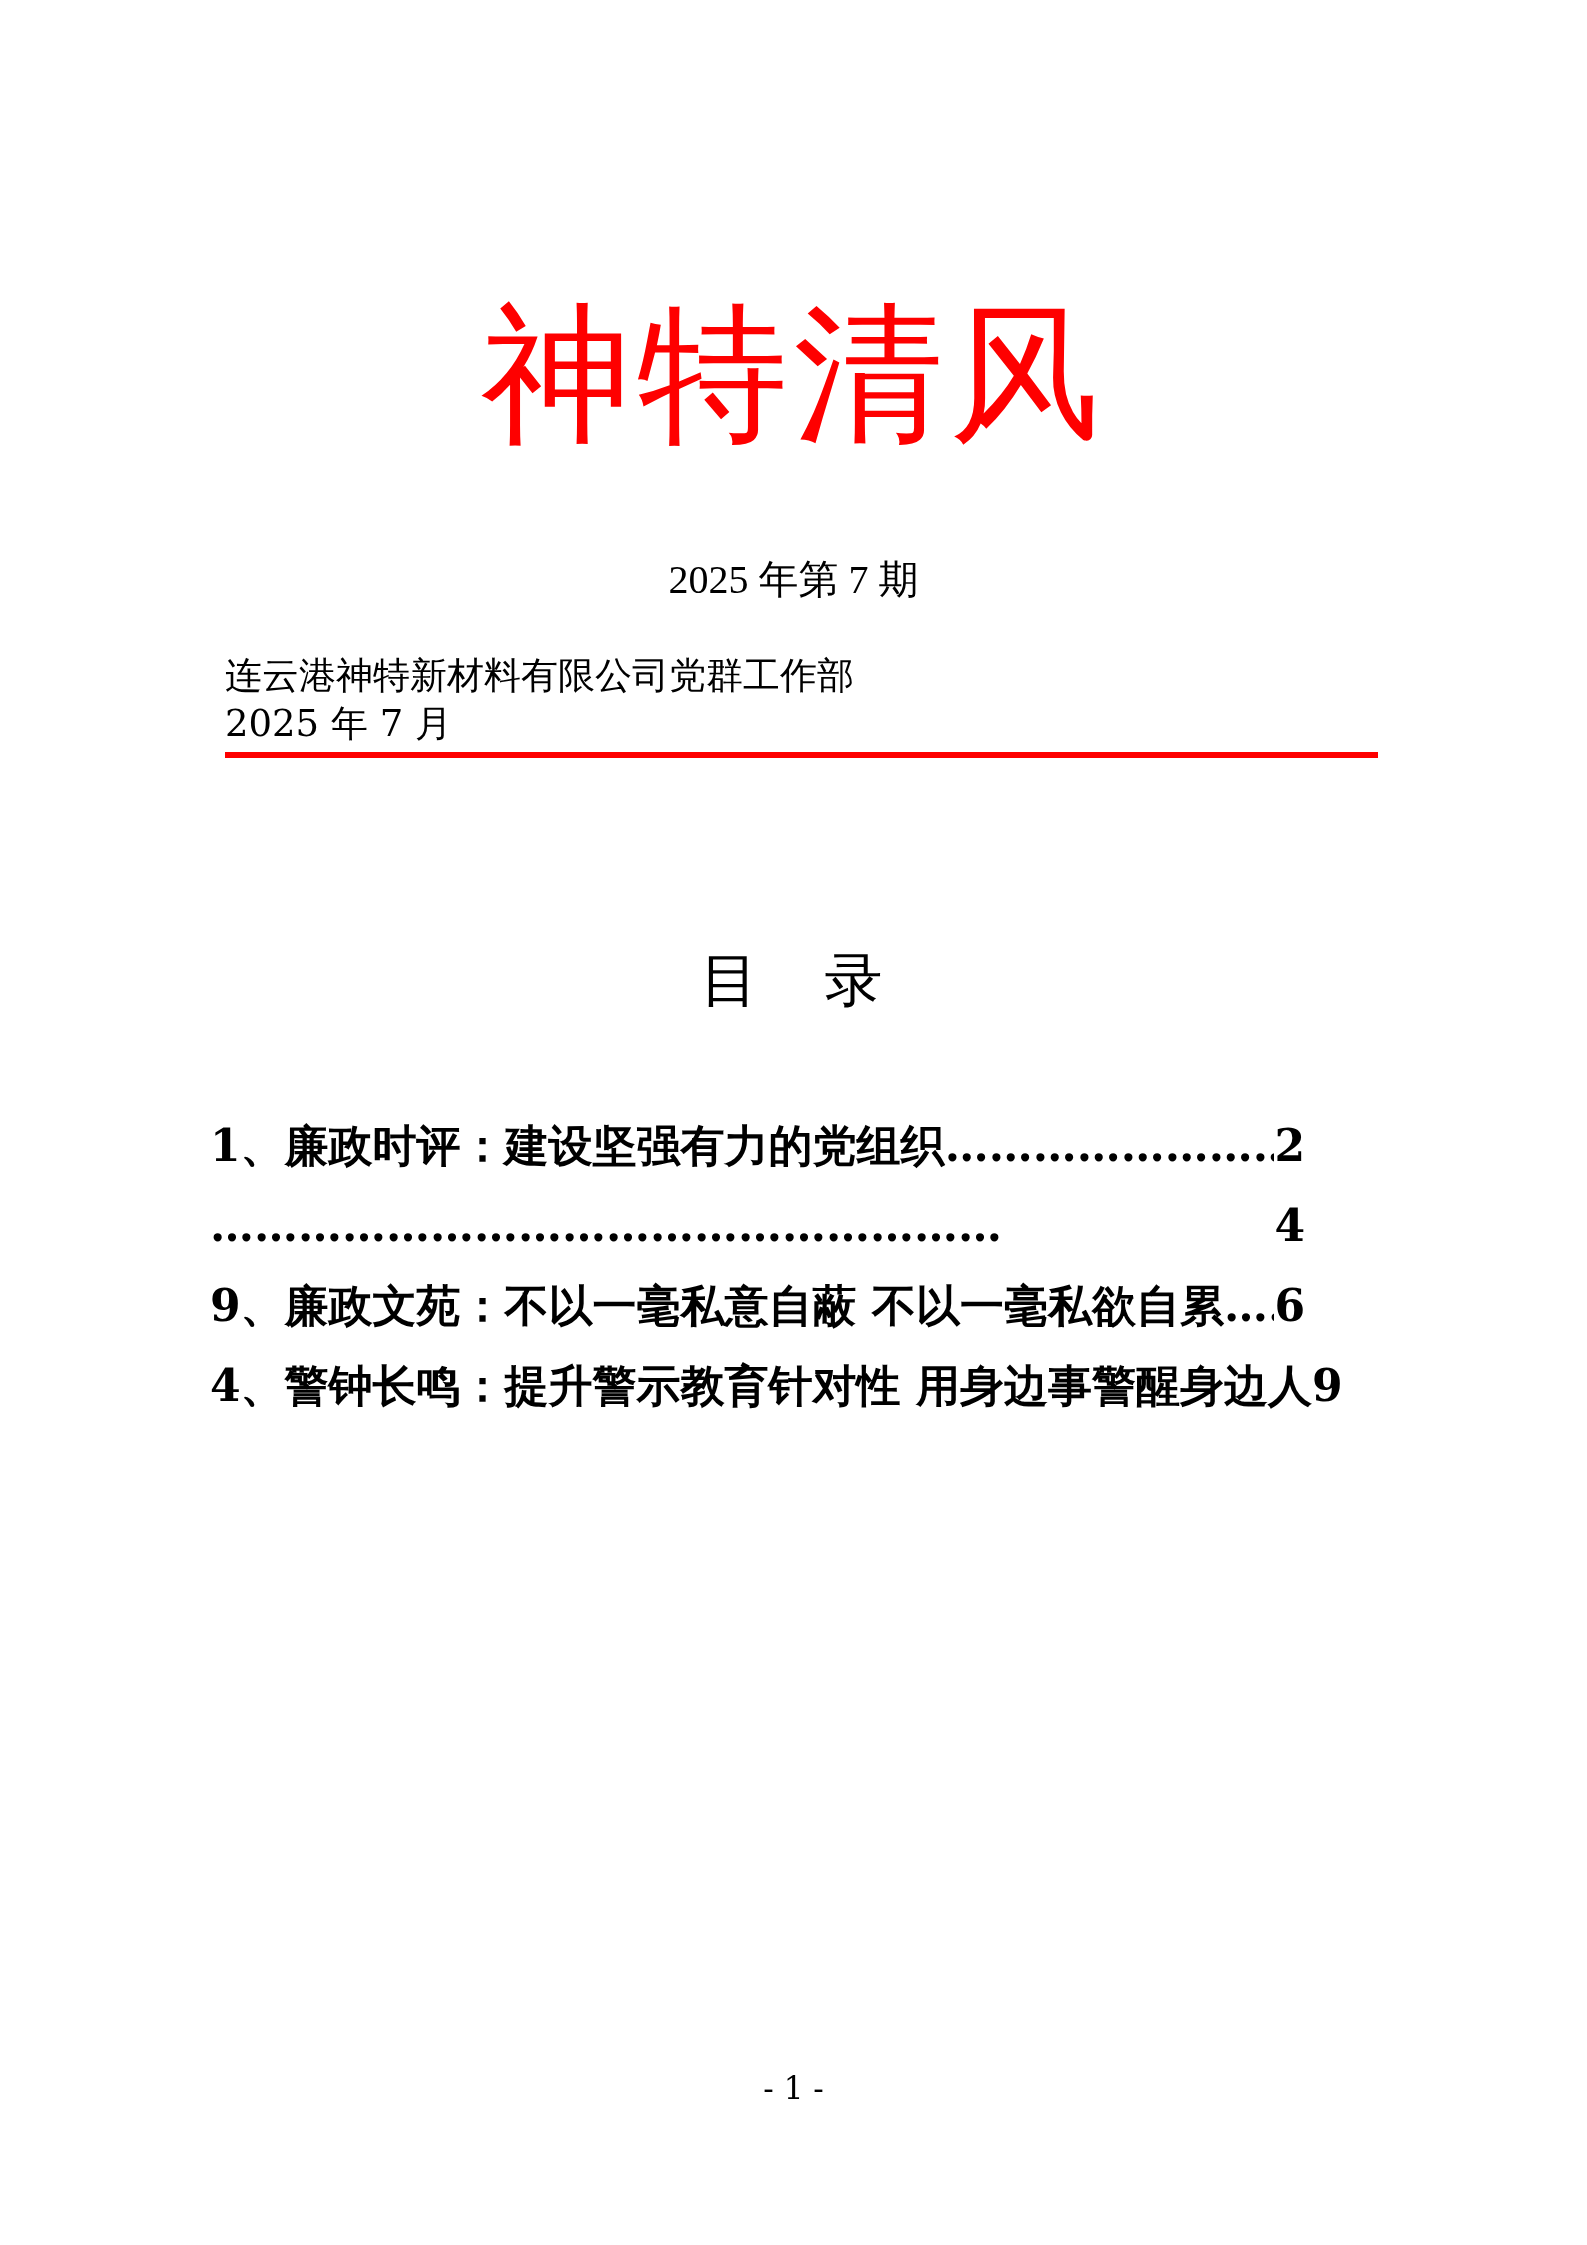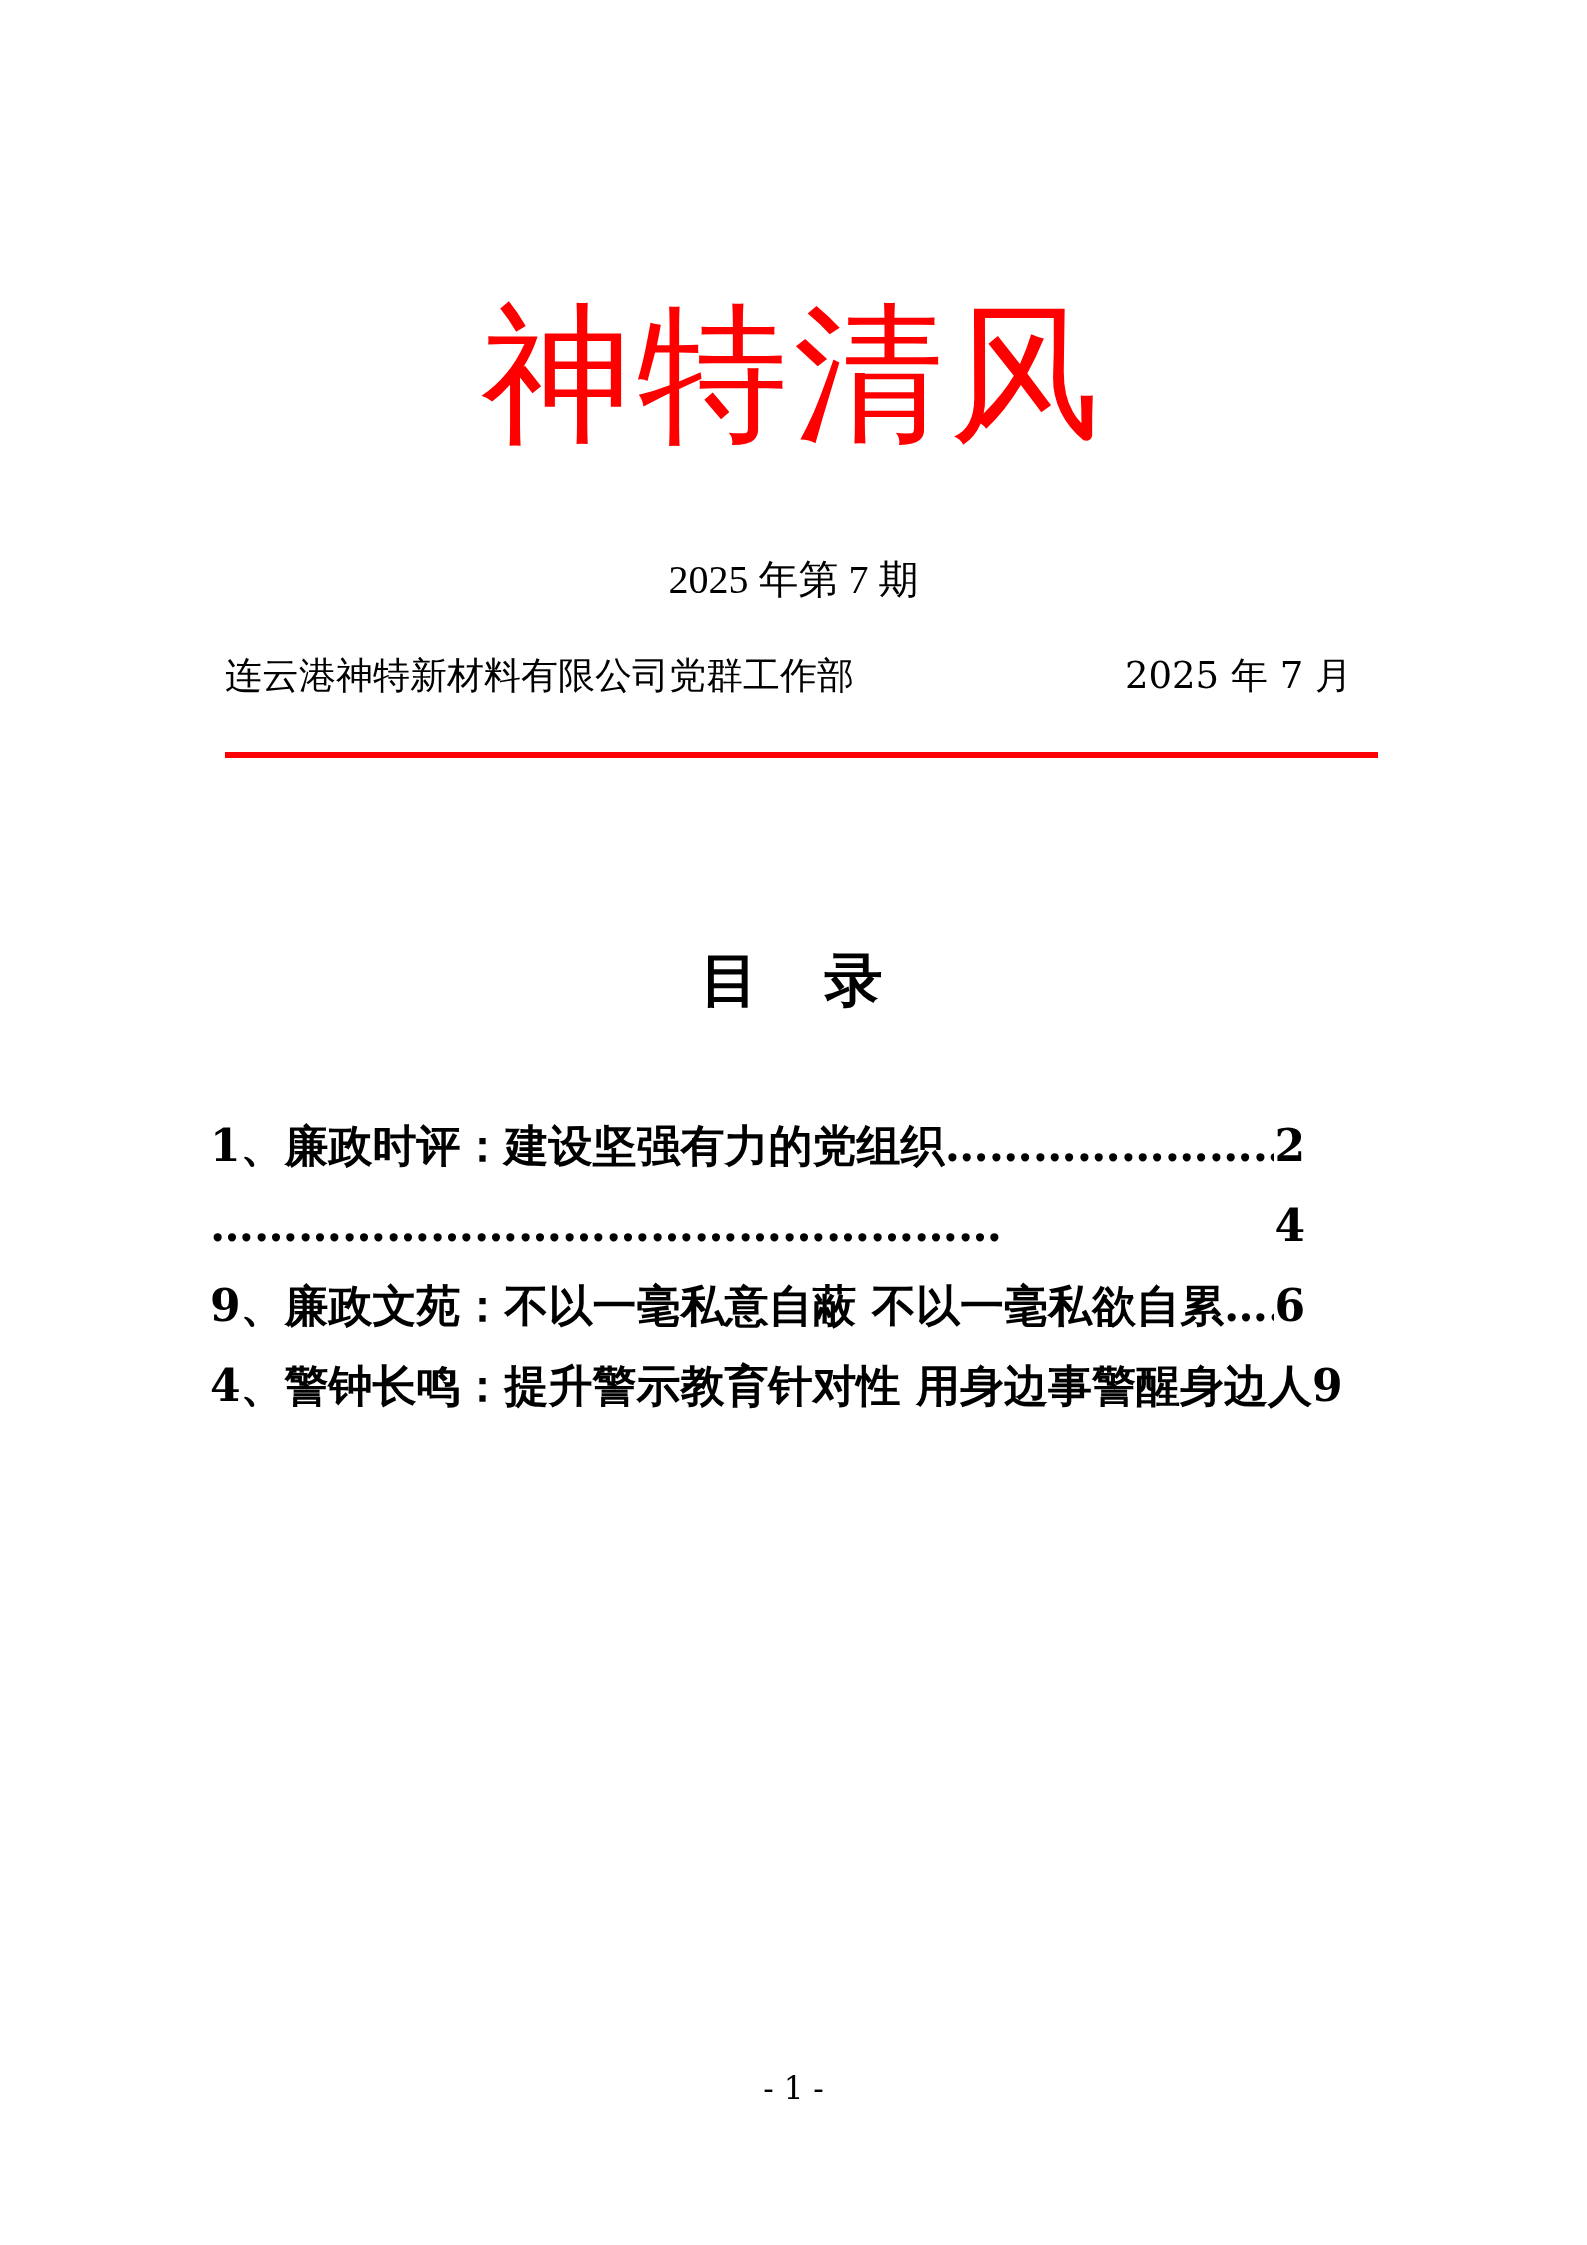--- a/index.html
+++ b/index.html
@@ -46,37 +46,38 @@
     position: absolute;
     top: 652px;
     left: 225px;
     right: 235px;
     display: flex;
     justify-content: space-between;
     align-items: baseline;
     font-size: 37px;
     line-height: 1.3;
     white-space: nowrap;
+    flex-direction: column;
   }
   .red-rule {
     position: absolute;
     top: 752px;
     left: 225px;
     width: 1153px;
     height: 6px;
     background: var(--accent);
   }
   .toc-heading {
     position: absolute;
     top: 946px;
     left: 0;
     width: 100%;
     text-align: center;
     font-size: 58px;
-    font-weight: 700;
+    font-weight: 400;
     line-height: 1.2;
     letter-spacing: 4px;
   }
   .toc-list {
     position: absolute;
     top: 1106px;
     left: 210px;
     width: 1095px;
     font-weight: bold;
   }

